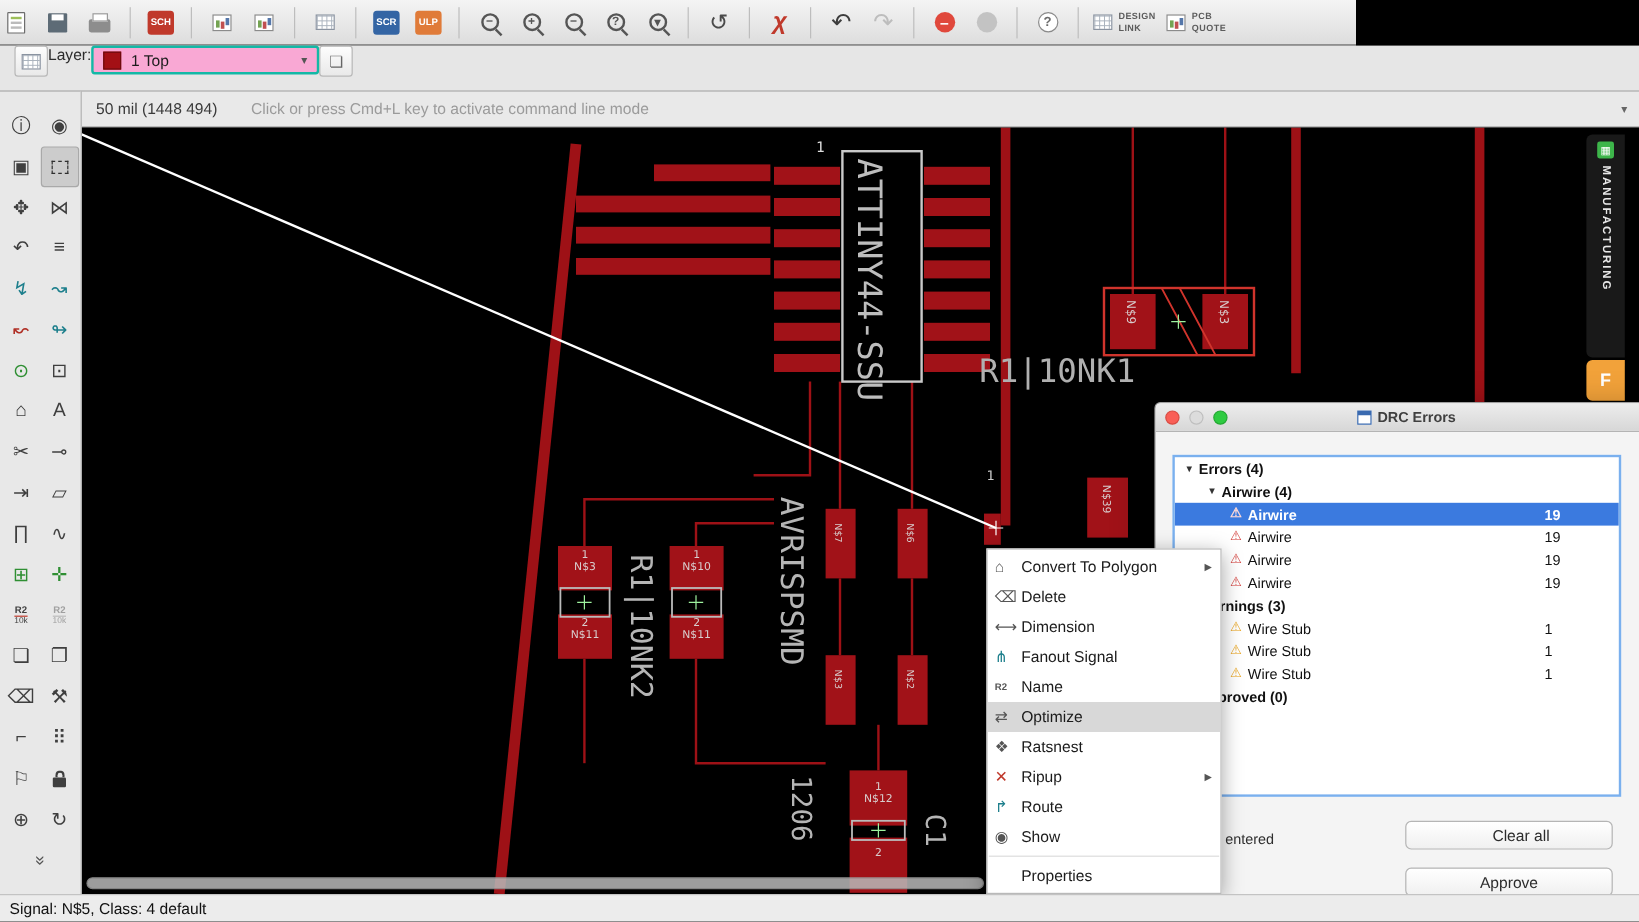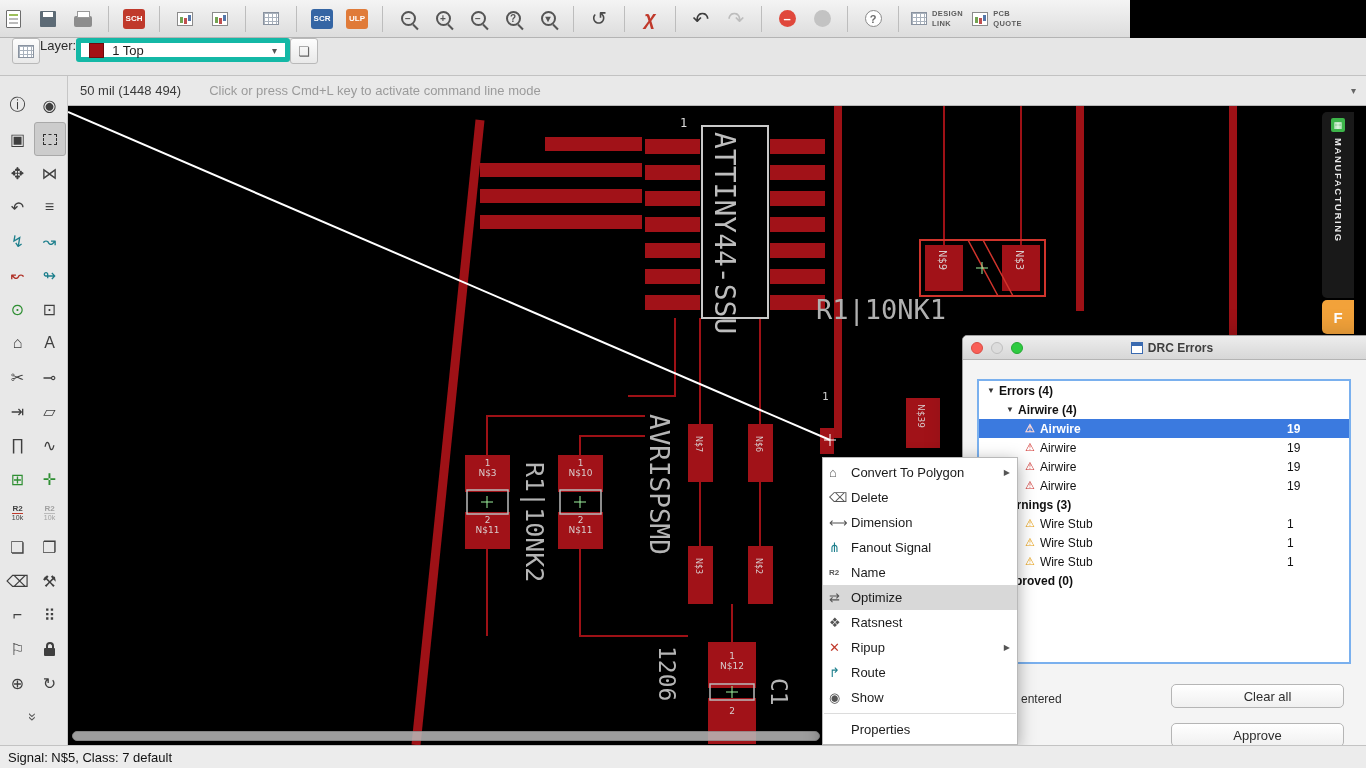--- a/index.html
+++ b/index.html
@@ -38,21 +38,21 @@
   .tb-text2 { display:flex; align-items:center; gap:5px; color:#5c5c5c;justify-content:space-between;}
   .tb-text2 .lines { display:flex; flex-direction:column; font-size:7.5px; font-weight:bold; letter-spacing:.4px; line-height:1.25;}
   .chi { color:#c0392b; font-size:20px; font-style:italic; font-weight:bold;}
   .undo { font-size:20px; color:#3d3d3d;} .redo { font-size:20px; color:#bdbdbd;}
   .refresh { font-size:19px; color:#4a4a4a;}
 
   
   #toolbar2 { position:absolute; left:0; top:38px; width:1366px; height:38px;
     background:#e6e6e6; border-bottom:1px solid #c2c2c2; display:flex; align-items:flex-start; padding:0 12px; gap:0; z-index:15;}
   .layer-label { font-size:13px; color:#2c2c2c; }
-  #layer-select { width:214px; height:24px; background:#ffffff; border:5px solid #14b8a6; border-radius:3px;
+  #layer-select { width:190px; height:24px; background:#f9a8d4; border:2px solid #14b8a6; border-radius:3px;
     display:flex; align-items:center; gap:8px; padding:0 8px; font-size:13px; color:#1c1c1c;}
   .swatch { width:15px; height:15px; background:#a31015; border:1px solid #6e0b0e; flex:none;}
   #layer-select .caret { margin-left:auto; font-size:10px; color:#555;}
   .tb2-btn { width:28px; height:26px; display:flex; align-items:center; justify-content:center;
     border:1px solid #b9b9b9; border-radius:3px; background:linear-gradient(#fdfdfd,#e9e9e9); color:#555; font-size:14px;}
 
   
   #cmdbar { position:absolute; left:68px; top:76px; width:1298px; height:30px;
     background:#e9e9e9; border-bottom:1px solid #b9b9b9; display:flex; align-items:center; z-index:14;}
   #coords { font-size:13px; color:#3a3a3a; padding:0 14px 0 12px; white-space:nowrap;}
@@ -601,14 +601,14 @@
       <span>Show</span>
     </div>
   <div class="menusep"></div>
   <div class="mi">
       <span class="micon"></span>
       <span>Properties</span>
     </div>
 </div>
 
 <div id="statusbar">
-  <span>Signal: N$5, Class: 7 default</span>
+  <span>Signal: N$5, Class: 4 default</span>
 </div>
 
 </body></html>

